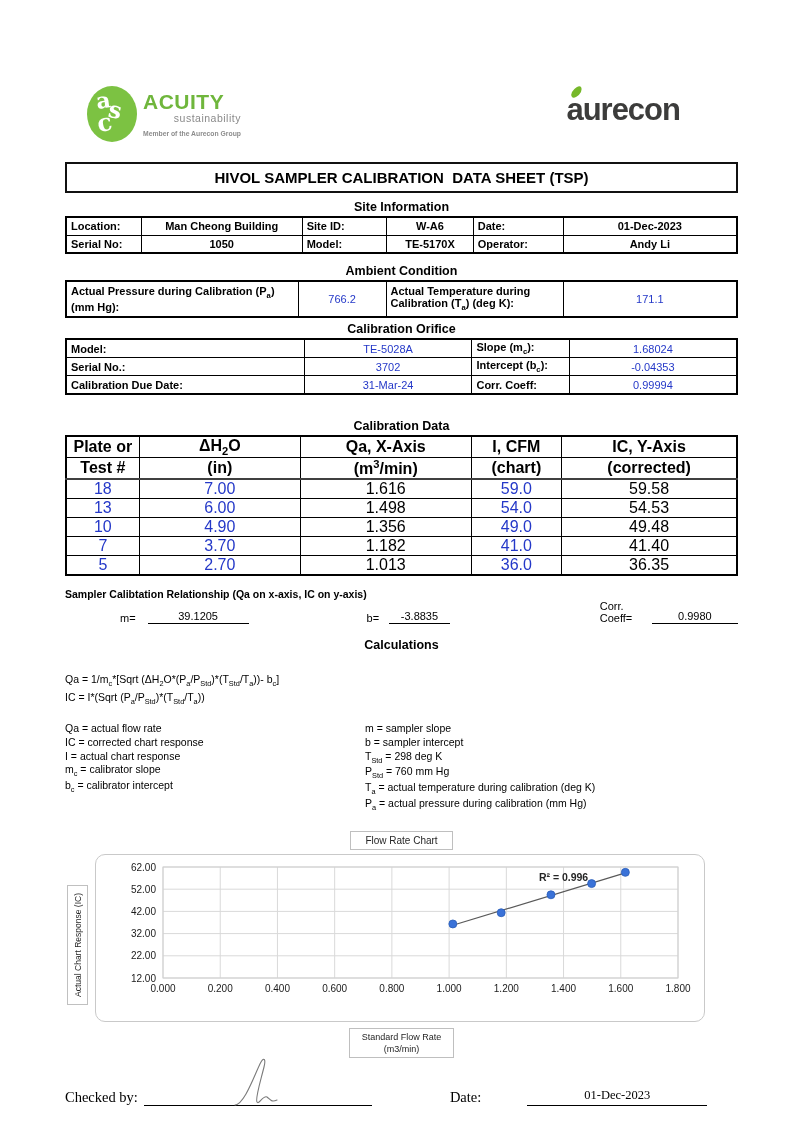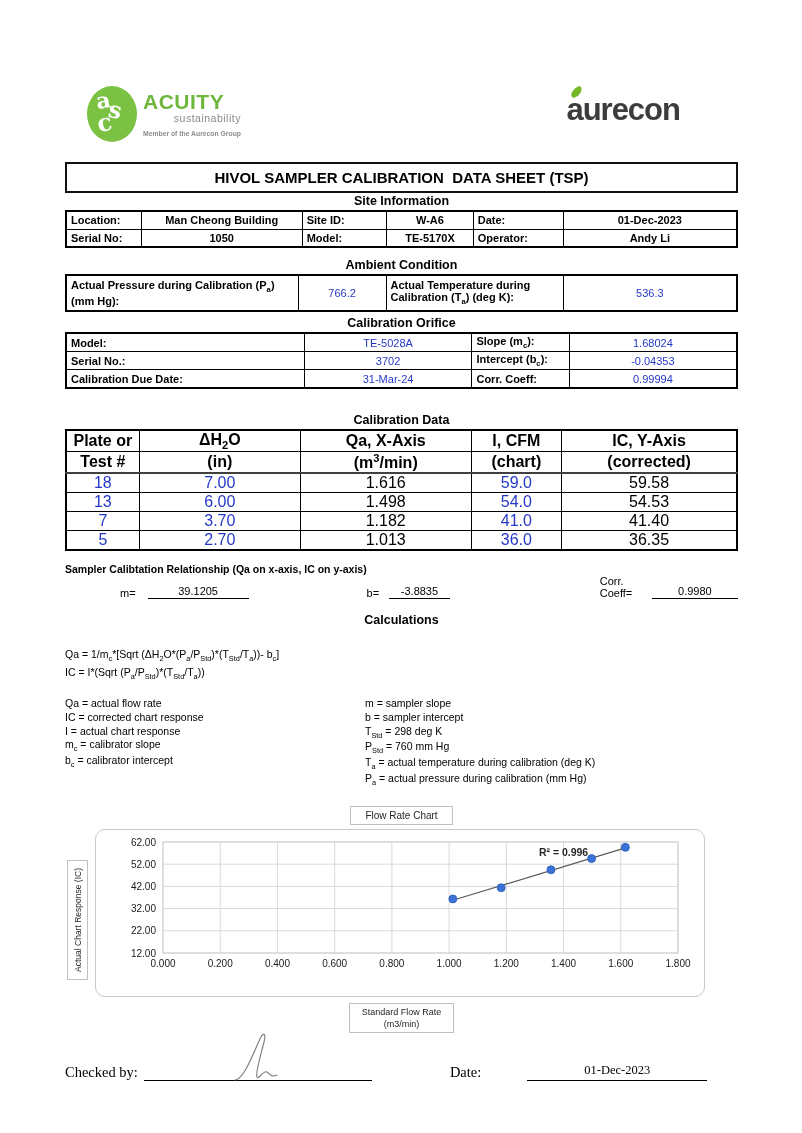--- a/index.html
+++ b/index.html
@@ -25,21 +25,21 @@
   .aurecon { position:relative; margin-right:58px; padding-top:8px; }
   .aurecon-name { color:#3c3c3b; font-weight:bold; font-size:31px; letter-spacing:-1px; line-height:1; }
   .aurecon-leaf { position:absolute; left:4px; top:2px; width:13px; height:8px; background:#76b82a;
                   border-radius:70% 30% 70% 30%; transform:rotate(-32deg); }
 
   
   .title-box { border:2.5px solid #111; margin-top:12px; text-align:center; padding:5px 2px;
                font-weight:bold; font-size:15px; white-space:pre-wrap; }
 
   .section-h { text-align:center; font-weight:bold; font-size:12.5px; }
-  .h-site { margin-top:1px; }
+  .h-site { margin-top:7px; }
   .h-amb  { margin-top:10px; }
   .h-ori  { margin-top:4px; }
   .h-data { margin-top:24px; }
   .h-calc { margin-top:14px; }
 
   table { width:100%; border-collapse:collapse; border:2px solid #000; margin-top:2px; }
   td { border:1px solid #000; font-size:11px; padding:1px 4px; height:18px; }
   td.lbl { font-weight:bold; text-align:left; }
   td.val { text-align:center; }
   td.valb { text-align:center; font-weight:bold; }
@@ -150,21 +150,21 @@
   </tbody>
     </table>
 
   <div class="section-h h-amb">Ambient Condition</div>
   <table class="amb">
     <tbody>
         <tr>
       <td class="lbl">Actual Pressure during Calibration (P<sub>a</sub>) (mm Hg):</td>
       <td class="val blue">766.2</td>
       <td class="lbl">Actual Temperature during Calibration (T<sub>a</sub>) (deg K):</td>
-      <td class="val blue">536.3</td>
+      <td class="val blue">171.1</td>
     </tr>
   </tbody>
     </table>
 
   <div class="section-h h-ori">Calibration Orifice</div>
   <table class="ori">
     <tbody>
         <tr>
       <td class="lbl">Model:</td>
       <td class="val blue">TE-5028A</td>
@@ -211,20 +211,27 @@
           <td>1.616</td>
           <td class="blue">59.0</td>
           <td>59.58</td>
         </tr>
         <tr>
           <td class="blue">13</td>
           <td class="blue">6.00</td>
           <td>1.498</td>
           <td class="blue">54.0</td>
           <td>54.53</td>
+        </tr>
+        <tr>
+          <td class="blue">10</td>
+          <td class="blue">4.90</td>
+          <td>1.356</td>
+          <td class="blue">49.0</td>
+          <td>49.48</td>
         </tr>
         <tr>
           <td class="blue">7</td>
           <td class="blue">3.70</td>
           <td>1.182</td>
           <td class="blue">41.0</td>
           <td>41.40</td>
         </tr>
         <tr>
           <td class="blue">5</td>

